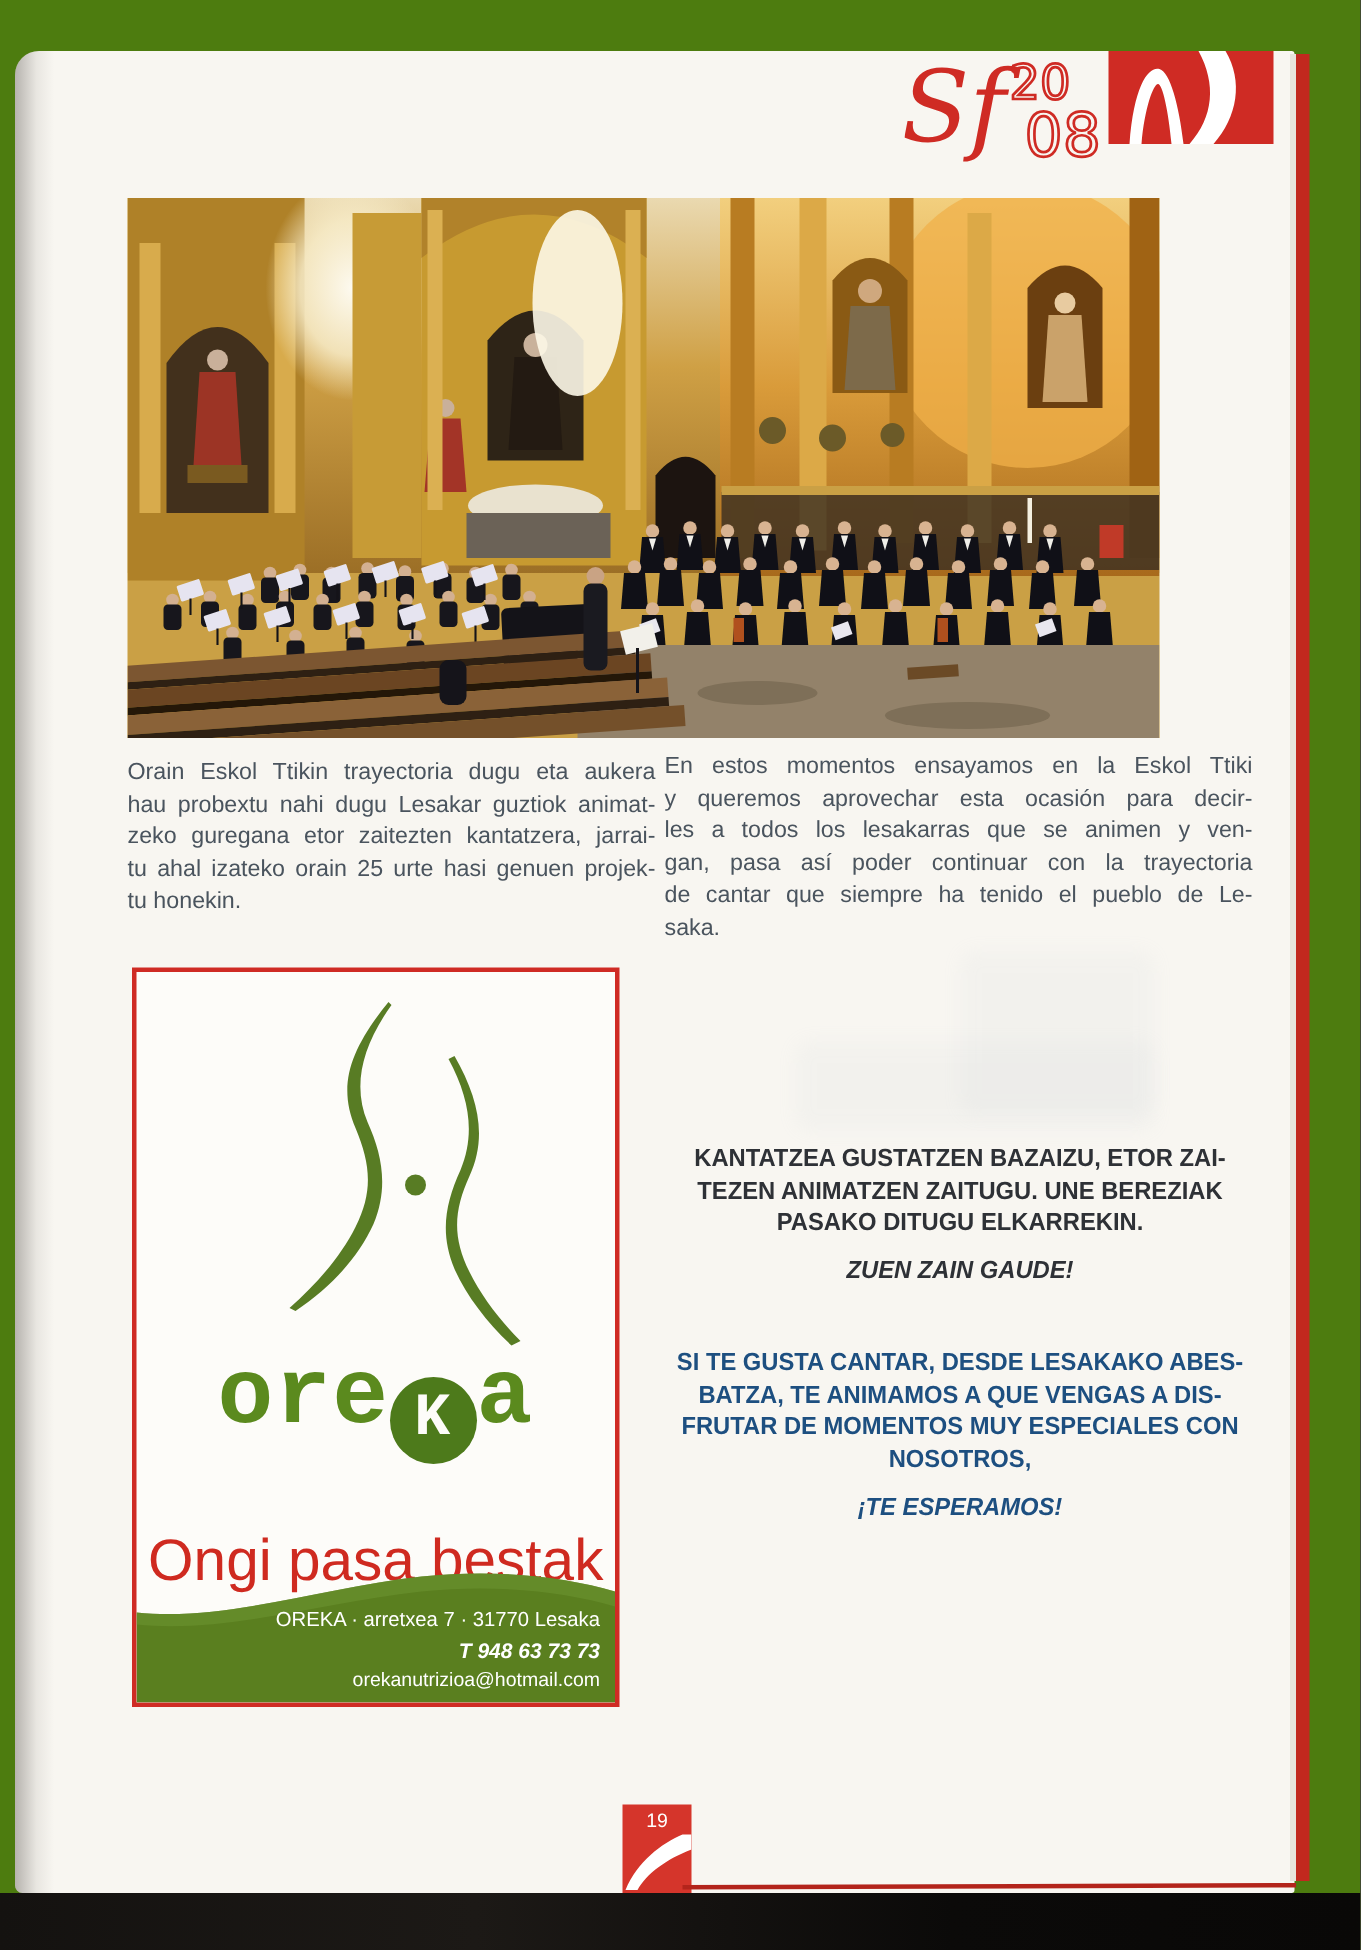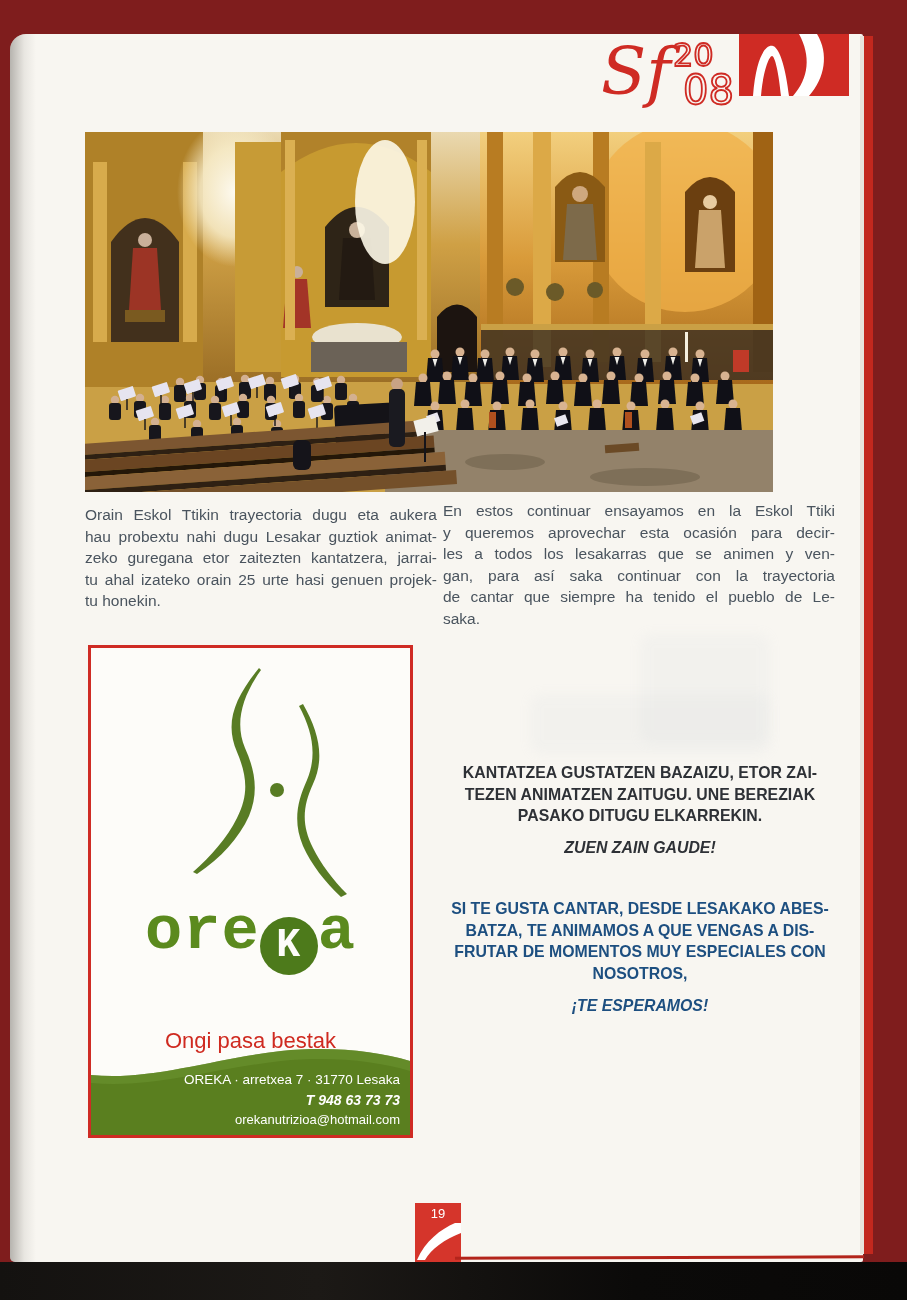--- a/index.html
+++ b/index.html
@@ -1,16 +1,16 @@
 <!DOCTYPE html>
 <html><head>
 <meta charset="utf-8">
 <style>
   html,body{margin:0;padding:0;background:#000;}
-  .screen{position:relative;width:907px;height:1300px;background:#7f1d1d;overflow:hidden;
+  .screen{position:relative;width:907px;height:1300px;background:#4d7c0f;overflow:hidden;
           font-family:"Liberation Sans",sans-serif;}
   .scan-bottom{position:absolute;left:0;top:1262px;width:907px;height:38px;
           background:linear-gradient(90deg,#141210,#1c1916 35%,#0b0a09 70%,#090807);}
   .page{position:absolute;left:10px;top:34px;width:853px;height:1228px;background:#f8f6f1;
           border-radius:16px 2px 2px 5px;}
   .page-curl{position:absolute;left:0;top:0;width:26px;height:100%;border-radius:16px 0 0 5px;
           background:linear-gradient(90deg,rgba(60,55,50,.35),rgba(120,115,108,.12) 55%,rgba(0,0,0,0));}
   .page-red-edge{position:absolute;left:864px;top:36px;width:9px;height:1218px;background:#c2281e;}
   .page-white-sliver{position:absolute;left:860px;top:36px;width:4px;height:1218px;background:#e8e4dc;}
   .bottom-red-line{position:absolute;left:455px;top:1256px;width:409px;height:3px;background:#b3241b;transform:rotate(-.2deg);}
@@ -32,21 +32,21 @@
 
   
   .ad{position:absolute;left:78px;top:611px;width:319px;height:487px;background:#fdfcf9;
       border:3px solid #cf2b24;}
   .ad-figure{position:absolute;left:50px;top:18px;}
   .ad-brand{position:absolute;left:0;top:252px;width:100%;text-align:center;color:#5b8a1e;
       font-size:62px;font-weight:bold;letter-spacing:1px;line-height:64px;font-family:Liberation Mono, monospace;}
   .ad-brand .kcircle{display:inline-block;width:58px;height:58px;border-radius:50%;background:#4d7a1b;
       color:#fdfcf9;font-size:40px;line-height:58px;vertical-align:-8px;text-align:center;font-weight:bold;}
   .ad-slogan{position:absolute;left:0;top:378px;width:100%;text-align:center;color:#cf2a20;
-      font-size:22px;line-height:30px;}
+      font-size:39px;line-height:30px;}
   .ad-wave{position:absolute;left:0;bottom:0;width:100%;height:90px;}
   .ad-contact{position:absolute;right:10px;bottom:8px;text-align:right;color:#ffffff;}
   .ad-address{font-size:13.5px;line-height:17px;}
   .ad-phone{font-size:14px;font-weight:bold;line-height:24px;font-style:italic;}
   .ad-email{font-size:13px;line-height:15px;}
 
   
   .callouts{position:absolute;left:423px;top:0;width:414px;}
   .callout{position:absolute;width:100%;text-align:center;font-weight:bold;
       transform:scaleX(.96);transform-origin:center;}
@@ -280,24 +280,24 @@
     </div>
 
     <div class="col col-left">
       <div class="line">Orain Eskol Ttikin trayectoria dugu eta aukera</div>
       <div class="line">hau probextu nahi dugu Lesakar guztiok animat-</div>
       <div class="line">zeko guregana etor zaitezten kantatzera, jarrai-</div>
       <div class="line">tu ahal izateko orain 25 urte hasi genuen projek-</div>
       <div class="line">tu honekin.</div>
     </div>
     <div class="col col-right">
-      <div class="line">En estos continuar ensayamos en la Eskol Ttiki</div>
+      <div class="line">En estos momentos ensayamos en la Eskol Ttiki</div>
       <div class="line">y queremos aprovechar esta ocasión para decir-</div>
       <div class="line">les a todos los lesakarras que se animen y ven-</div>
-      <div class="line">gan, para así saka continuar con la trayectoria</div>
+      <div class="line">gan, pasa así poder continuar con la trayectoria</div>
       <div class="line">de cantar que siempre ha tenido el pueblo de Le-</div>
       <div class="line">saka.</div>
     </div>
 
     <div class="ghost" style="left:630px;top:600px;width:130px;height:110px;"></div>
     <div class="ghost" style="left:520px;top:660px;width:240px;height:60px;"></div>
 
     <div class="ad">
       <div class="ad-figure">
         <svg width="220" height="240" viewBox="0 0 220 240">

